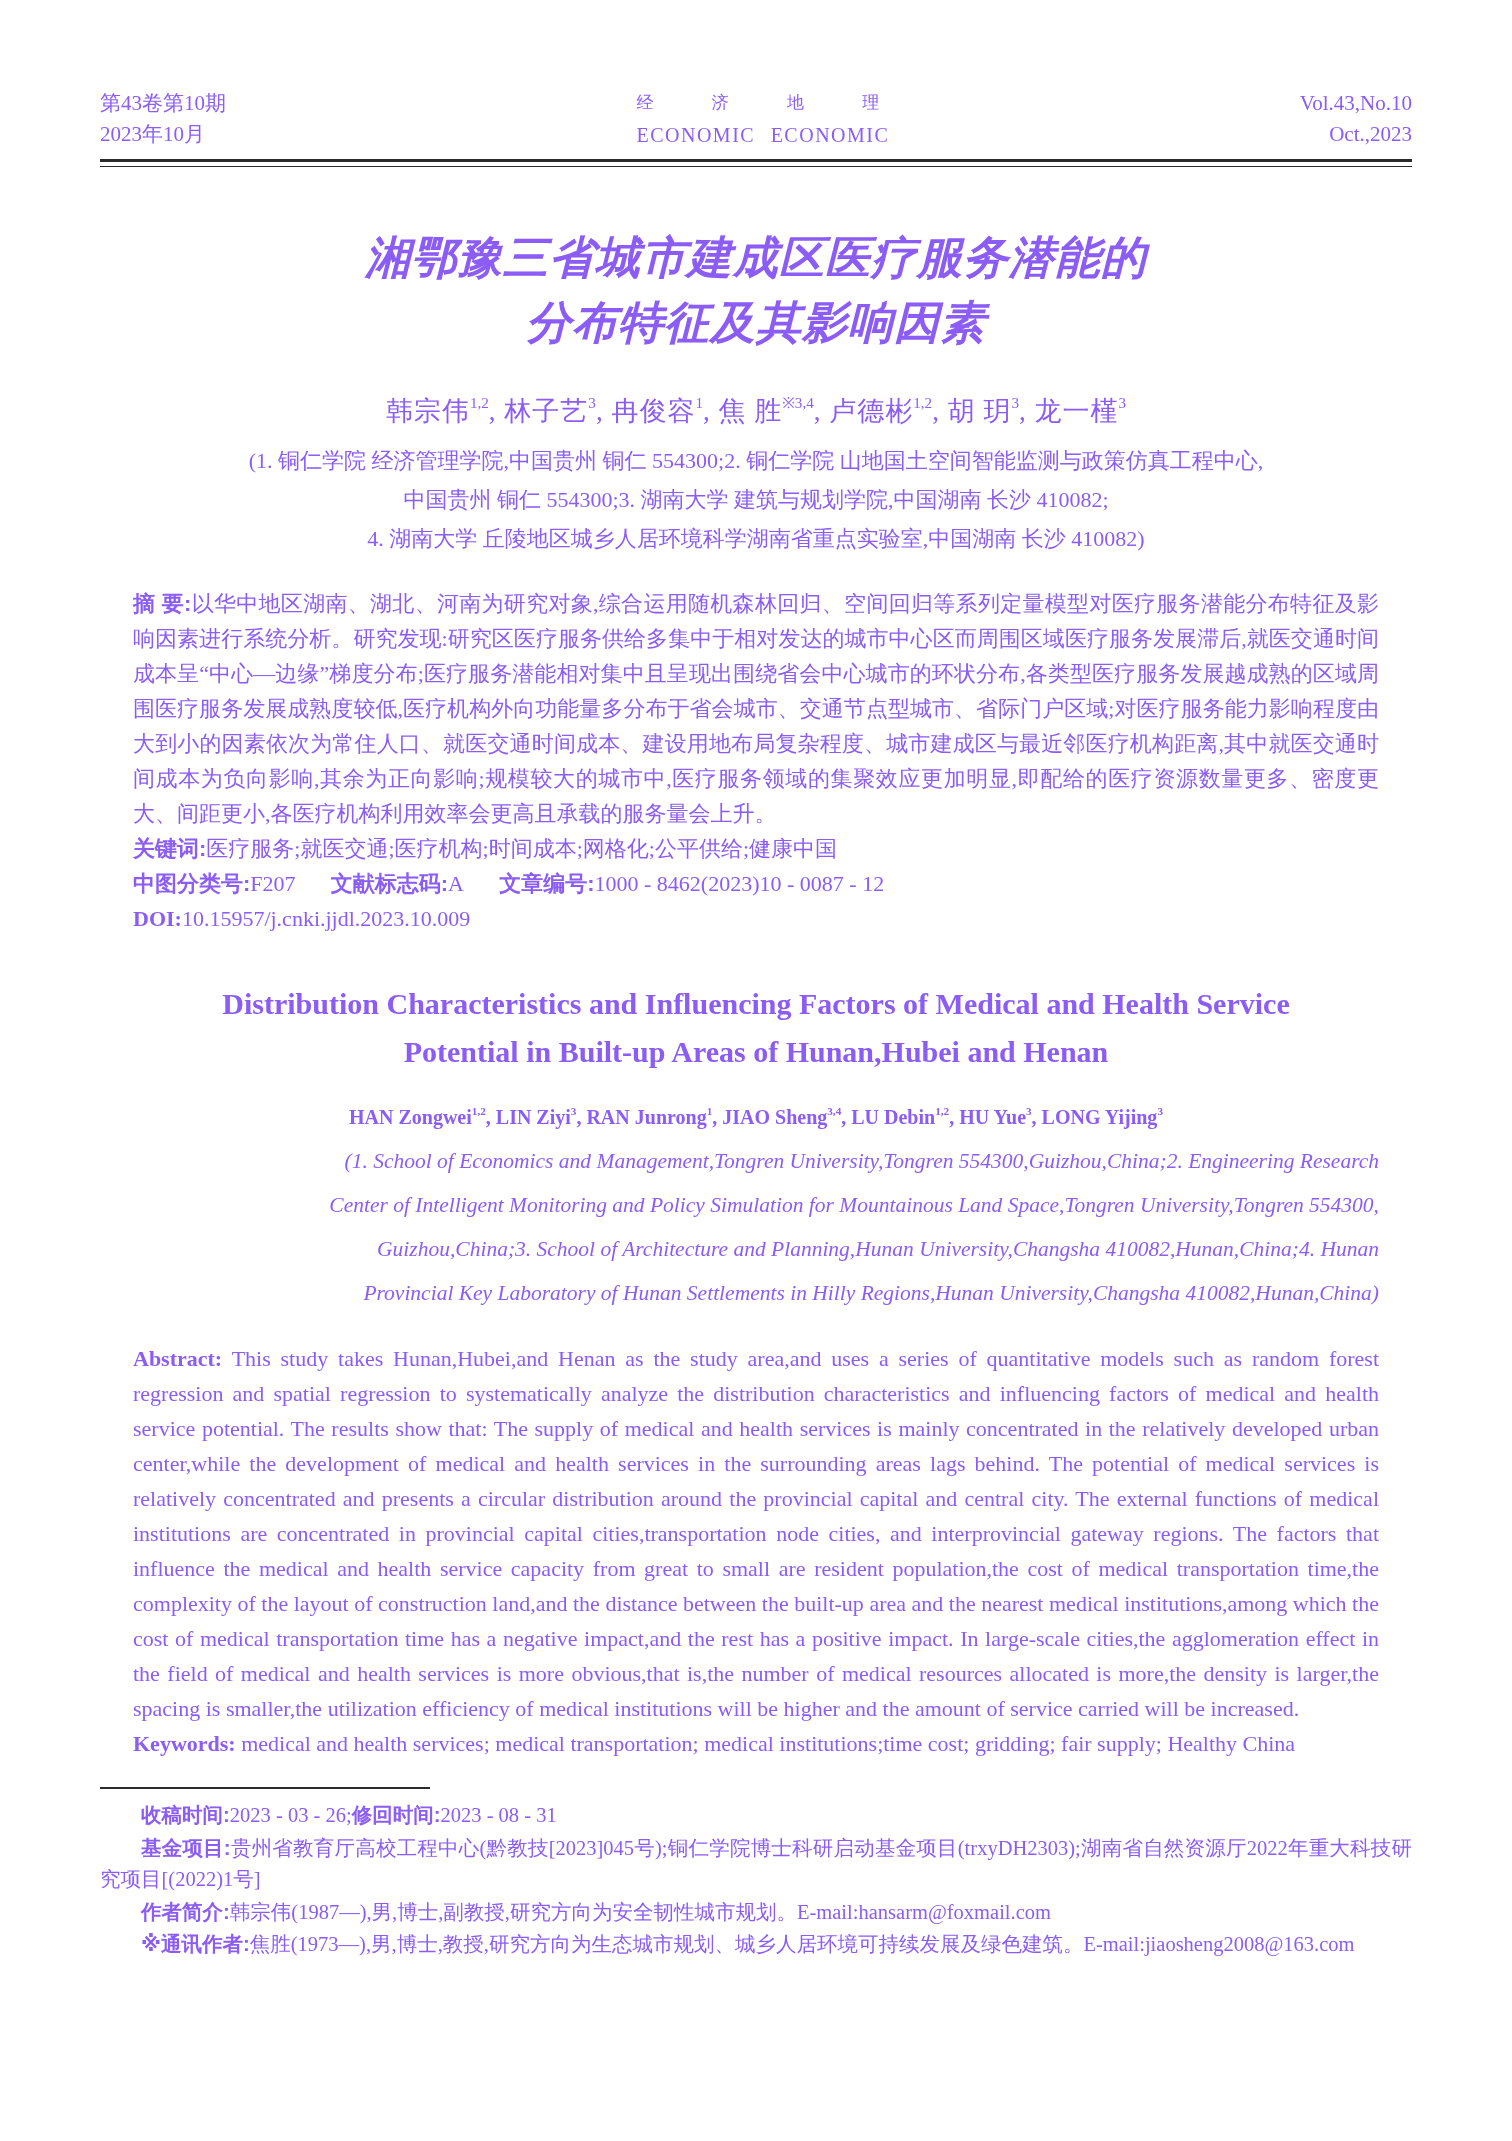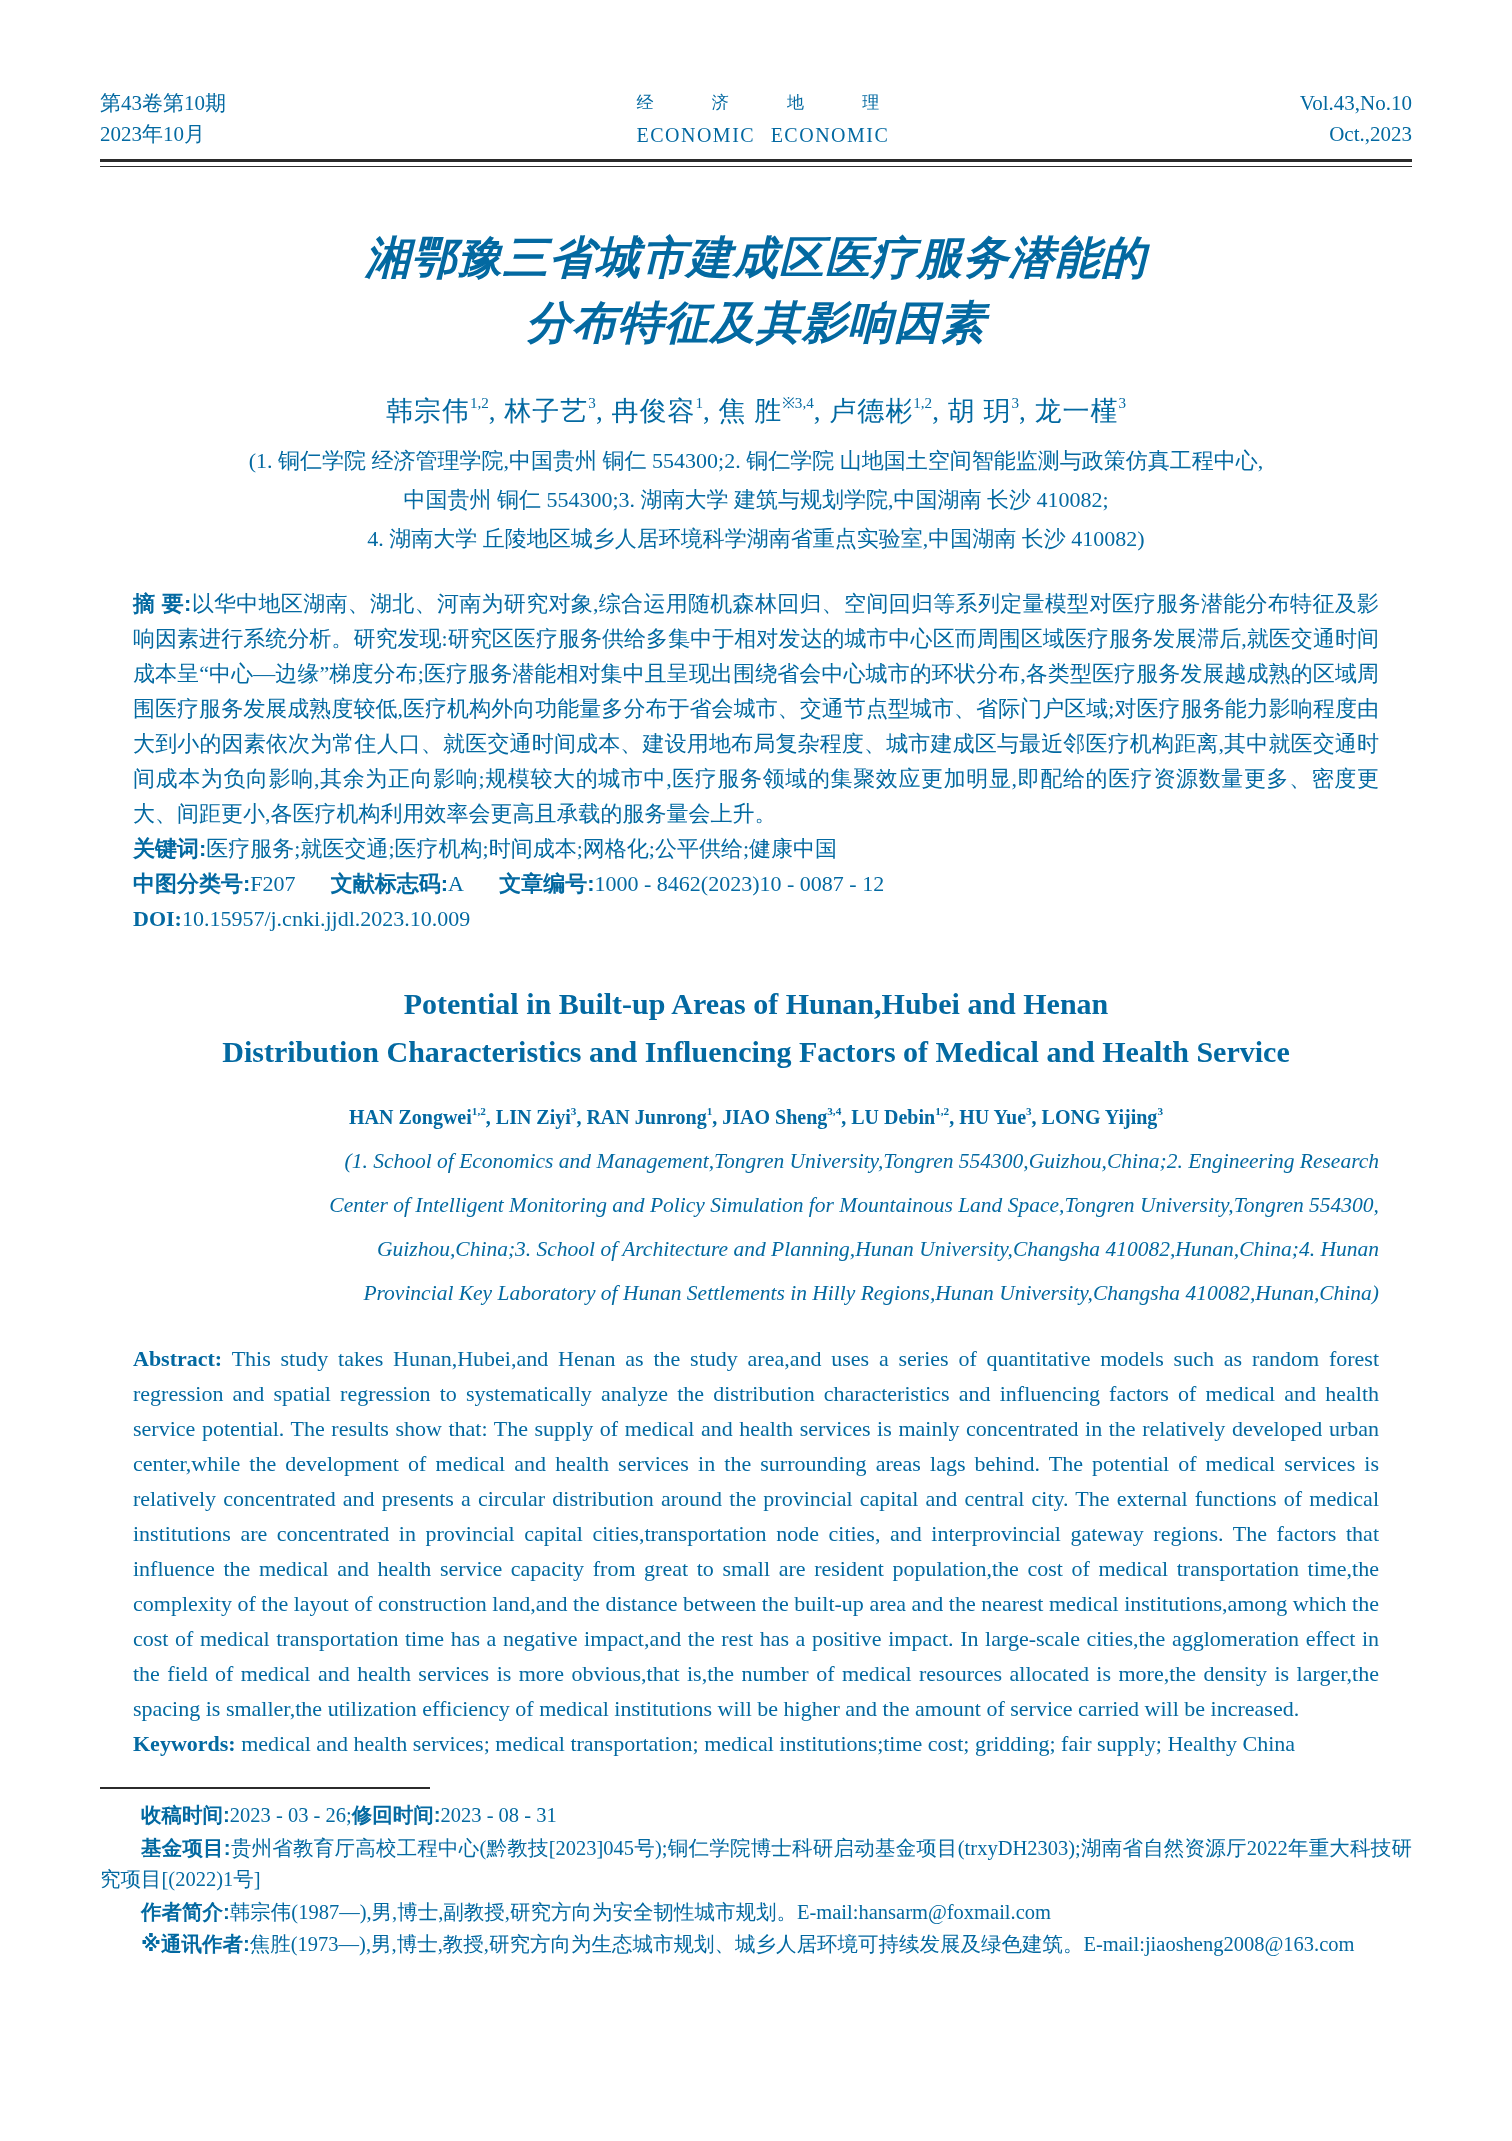--- a/index.html
+++ b/index.html
@@ -1,21 +1,21 @@
 <!DOCTYPE html>
 <html><head>
 <meta charset="utf-8">
 <style>
   html, body { margin: 0; padding: 0; background: #e8e8e8; }
   .page {
     width: 1512px;
     min-height: 2141px;
     margin: 0 auto;
     background: #ffffff;
-    color: #0369a1;
+    color: #8b5cf6;
     box-sizing: border-box;
     padding: 86px 100px 36px 100px;
     font-family: "Liberation Serif", "DejaVu Serif", serif;
   }
   
   .journal-header {
     display: flex;
     justify-content: space-between;
     align-items: flex-end;
     font-size: 21px;
@@ -154,22 +154,22 @@
       </p>
       <p class="para" style="margin:0;">
         <span class="label-hei">中图分类号:</span><span>F207</span><span class="label-hei gap2em">文献标志码:</span><span>A</span><span class="label-hei gap2em">文章编号:</span><span>1000 - 8462(2023)10 - 0087 - 12</span>
       </p>
       <p class="doi-line" style="margin:0;">
         <span class="bold">DOI:</span><span>10.15957/j.cnki.jjdl.2023.10.009</span>
       </p>
     </div>
 
     <h2 class="title-en" style="margin-bottom:0;">
+      <div>Distribution Characteristics and Influencing Factors of Medical and Health Service</div>
       <div>Potential in Built-up Areas of Hunan,Hubei and Henan</div>
-      <div>Distribution Characteristics and Influencing Factors of Medical and Health Service</div>
     </h2>
 
     <div class="authors-en">
       <span><span>HAN Zongwei</span><sup>1,2</sup><span>,</span></span>
       <span><span>LIN Ziyi</span><sup>3</sup><span>,</span></span>
       <span><span>RAN Junrong</span><sup>1</sup><span>,</span></span>
       <span><span>JIAO Sheng</span><sup>3,4</sup><span>,</span></span>
       <span><span>LU Debin</span><sup>1,2</sup><span>,</span></span>
       <span><span>HU Yue</span><sup>3</sup><span>,</span></span>
       <span><span>LONG Yijing</span><sup>3</sup><span></span></span>

